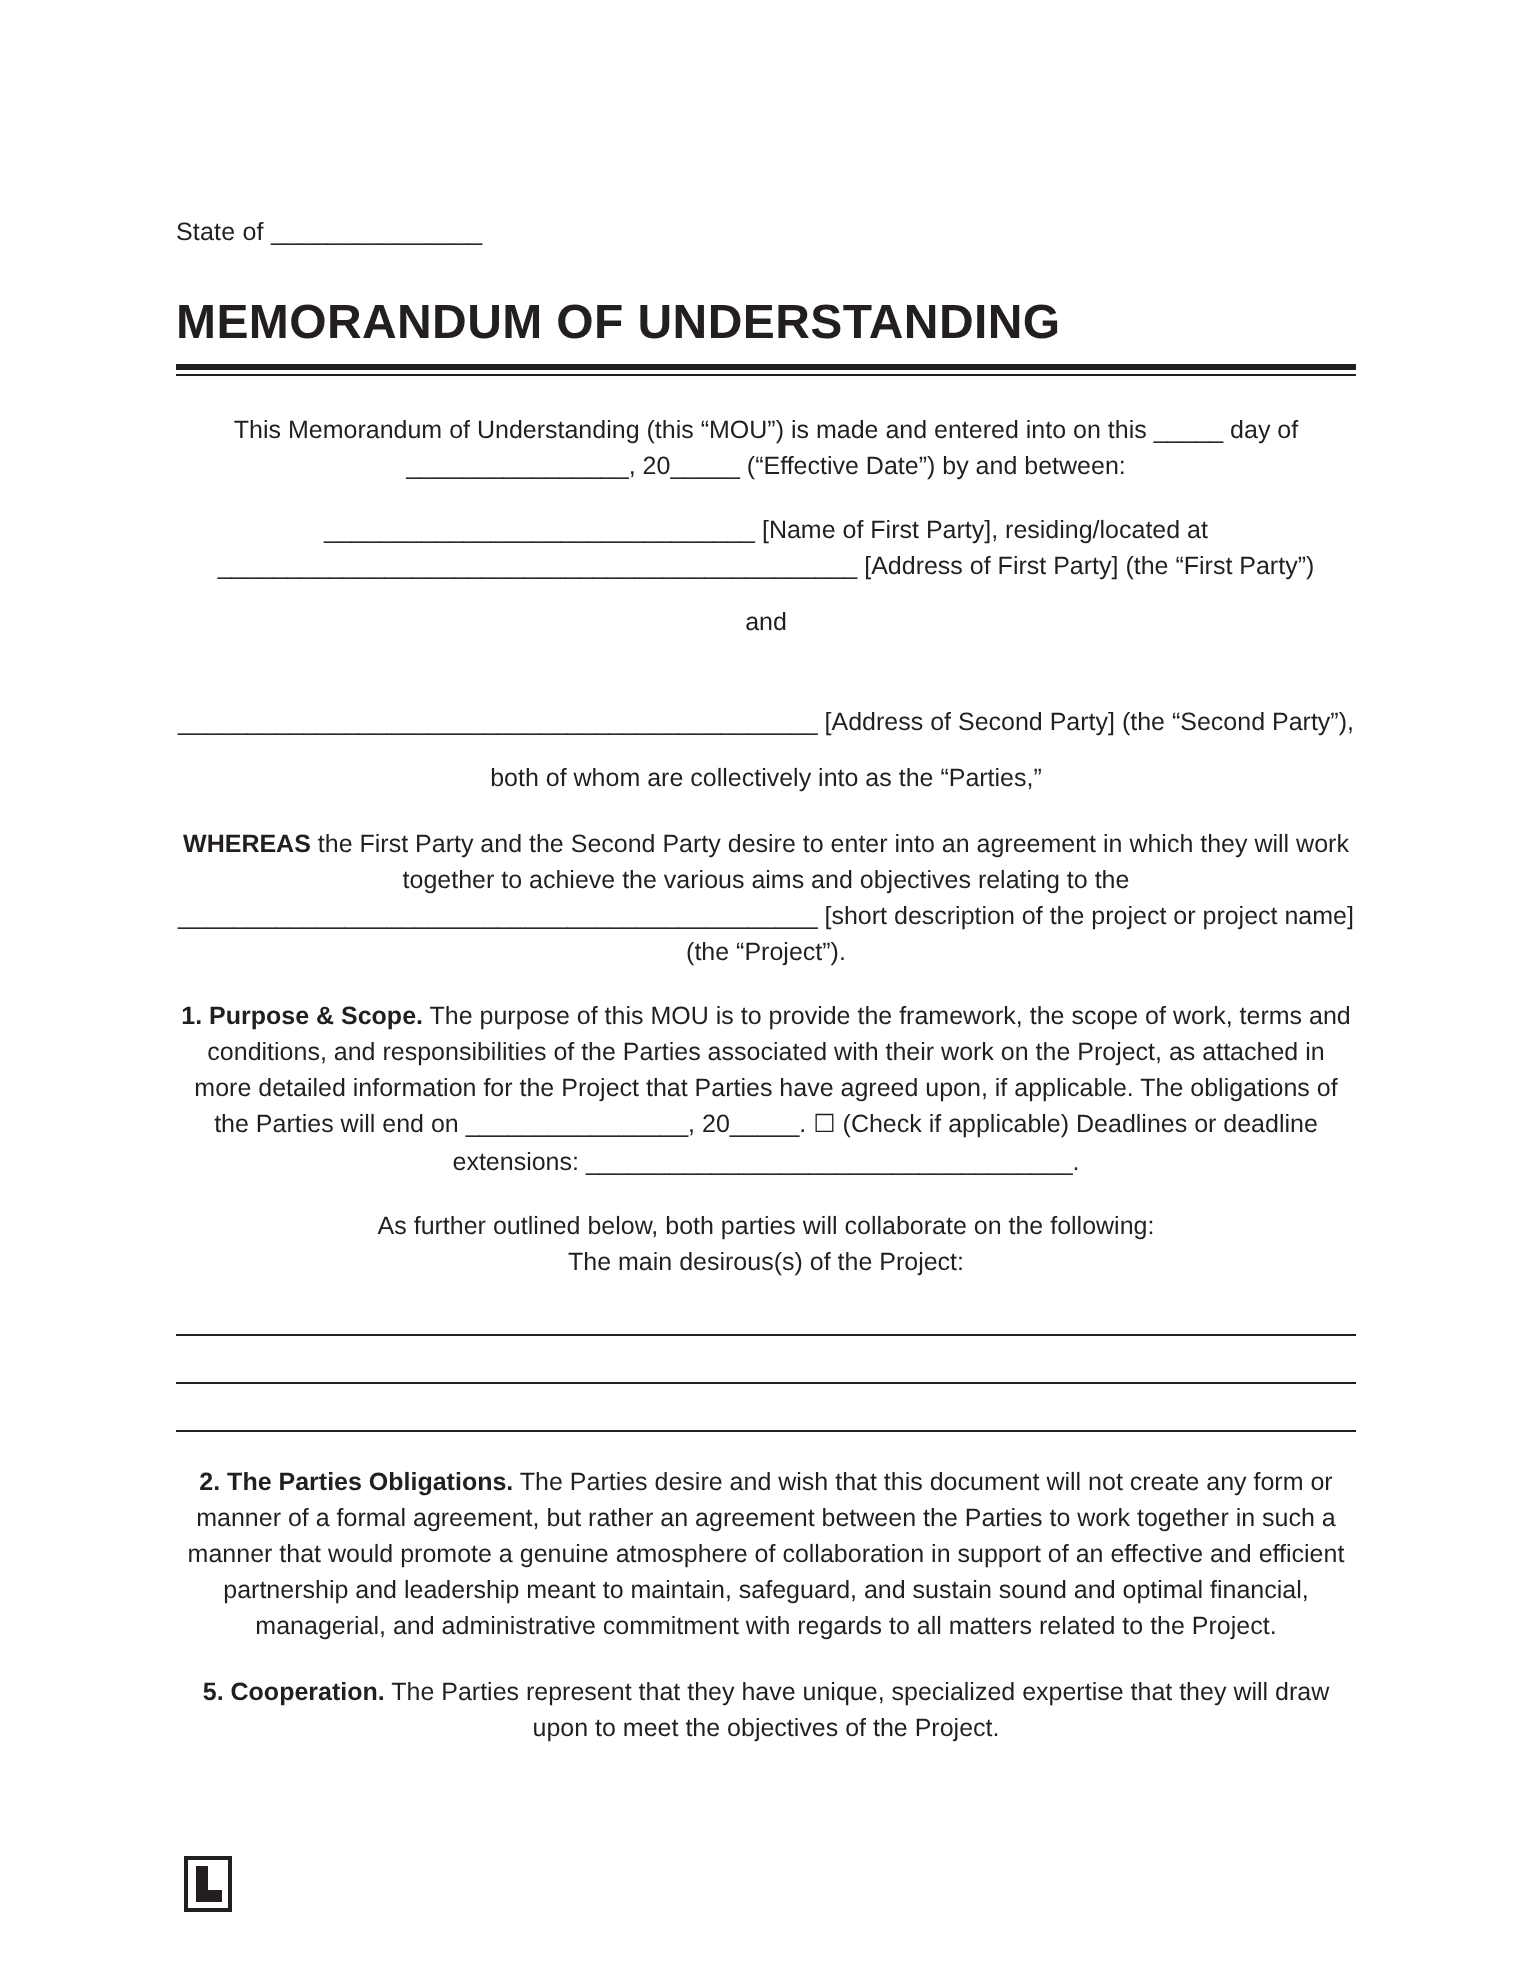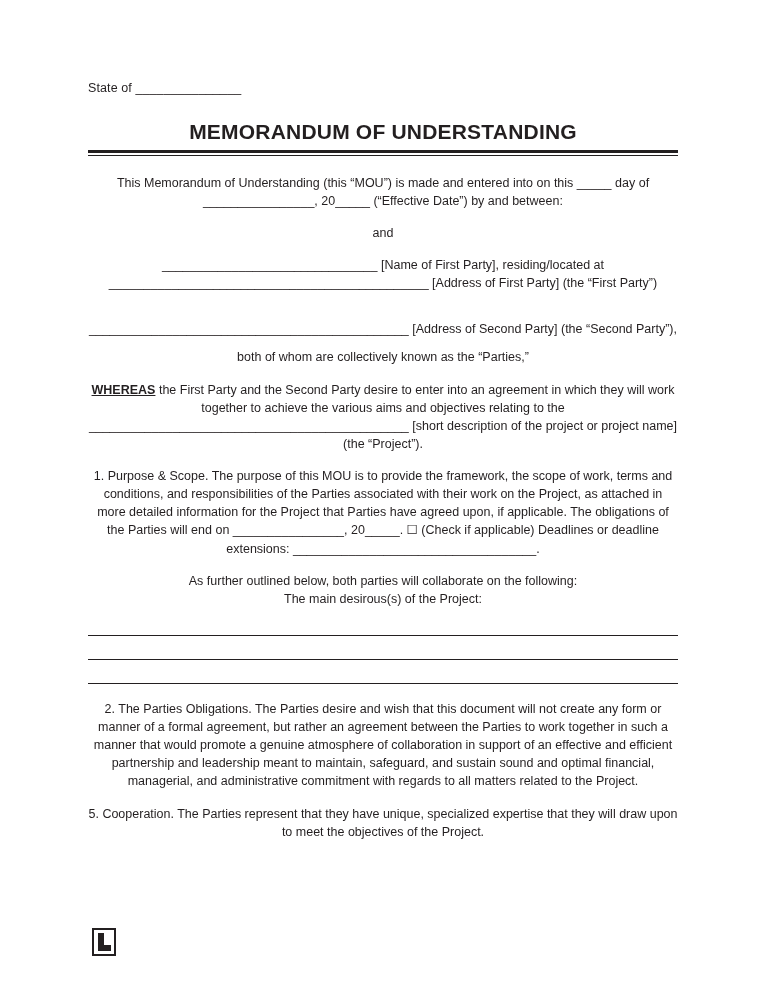--- a/index.html
+++ b/index.html
@@ -11,31 +11,30 @@
     width: 768px;
     height: 994px;
     font-family: "Liberation Sans", sans-serif;
     color: #231f20;
   }
   .page {
     position: relative;
     width: 768px;
     height: 994px;
     box-sizing: border-box;
-    padding: 80px 90px 0 88px;
+    padding: 108px 90px 0 88px;
   }
   .state-line {
     font-size: 12.5px;
     line-height: 1.4;
     margin: 0 0 22px 0;
     letter-spacing: 0.1px;
   }
   .doc-title {
-    text-align: center;
-    font-size: 21px;
+    font-size: 24px;
     font-weight: bold;
     letter-spacing: 0.2px;
     margin: 15px 0 6px 0;
     padding: 0;
   }
   .title-rule {
     border: 0;
     border-top: 3px solid #231f20;
     border-bottom: 1px solid #231f20;
     height: 2px;
@@ -45,25 +44,24 @@
   p.body-text {
     font-size: 12.5px;
     line-height: 1.45;
     margin: 0 0 14px 0;
     text-align: center;
   }
   p.tight {
     margin-bottom: 10px;
   }
   .section-head {
-    font-weight: normal;
+    font-weight: bold;
   }
   .whereas {
     font-weight: bold;
-    text-decoration: underline;
   }
   .blank-rules {
     margin: 4px 0 16px 0;
   }
   .blank-rules .rule {
     border-bottom: 1px solid #231f20;
     height: 17px;
     margin-bottom: 6px;
   }
   .logo {
@@ -101,33 +99,33 @@
 
 <div class="page">
 
   <p class="state-line">State of _______________</p>
 
   <h1 class="doc-title">MEMORANDUM OF UNDERSTANDING</h1>
   <hr class="title-rule">
 
   <p class="body-text">This Memorandum of Understanding (this “MOU”) is made and entered into on this _____ day of ________________, 20_____ (“Effective Date”) by and between:</p>
 
-  <p class="body-text">and</p>
-
   <p class="body-text tight">
     <span>_______________________________ [Name of First Party], residing/located at</span><br>
     <span>______________________________________________ [Address of First Party] (the “First Party”)</span>
   </p>
+
+  <p class="body-text">and</p>
 
   <p class="body-text tight">
     <br>
     <span>______________________________________________ [Address of Second Party] (the “Second Party”),</span>
   </p>
 
-  <p class="body-text">both of whom are collectively known as the “Parties,”</p>
+  <p class="body-text">both of whom are collectively into as the “Parties,”</p>
 
   <p class="body-text">
     <span class="whereas">WHEREAS</span><span> the First Party and the Second Party desire to enter into an agreement in which they will work together to achieve the various aims and objectives relating to the ______________________________________________ [short description of the project or project name] (the “Project”).</span>
   </p>
 
 
   <p class="body-text">
     <span class="section-head">1. Purpose &amp; Scope.</span><span> The purpose of this MOU is to provide the framework, the scope of work, terms and conditions, and responsibilities of the Parties associated with their work on the Project, as attached in more detailed information for the Project that Parties have agreed upon, if applicable. The obligations of the Parties will end on ________________, 20_____. ☐ (Check if applicable) Deadlines or deadline extensions: ___________________________________.</span>
   </p>
 

